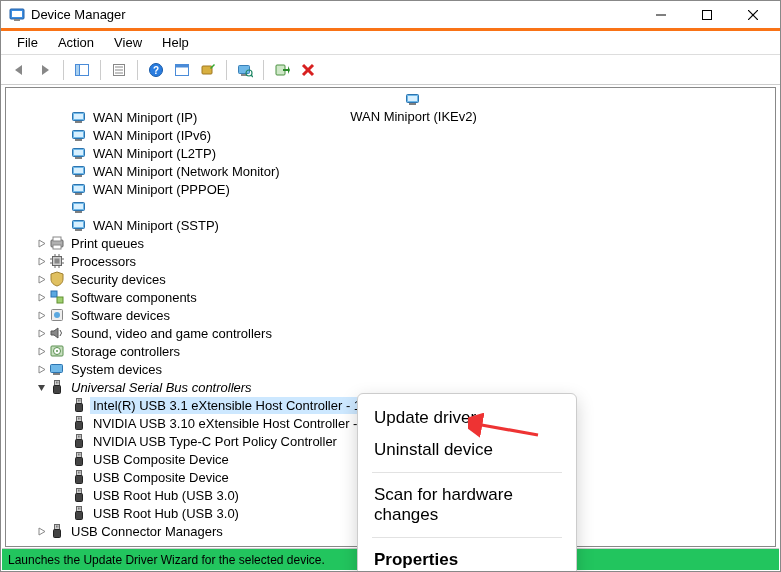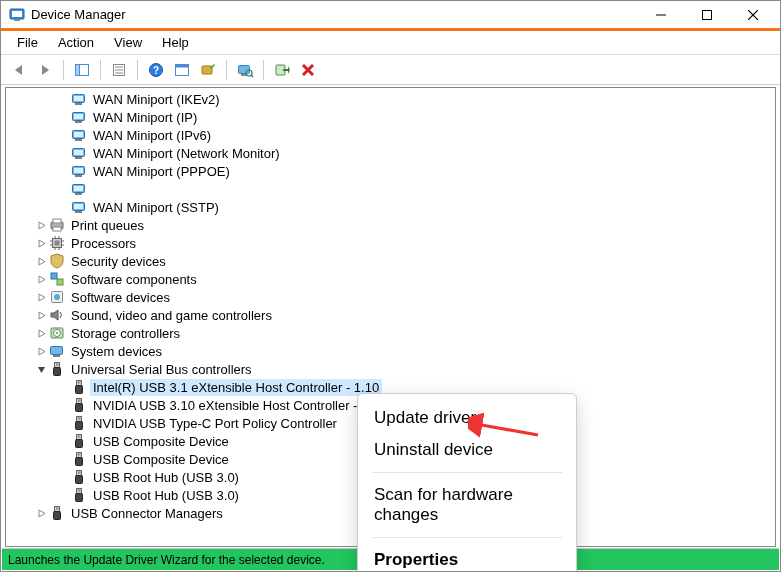--- a/index.html
+++ b/index.html
@@ -260,21 +260,21 @@
     </div>
   <div class="tb-btn">
       <svg width="16" height="16">
         <line x1="3" y1="3" x2="13" y2="13" stroke="#d82020" stroke-width="3"></line>
         <line x1="13" y1="3" x2="3" y2="13" stroke="#d82020" stroke-width="3"></line>
       </svg>
     </div>
 </div>
 
 <div class="tree-container" id="tree">
-    <div class="tree-row 2nx" style="padding-left: 50px;">
+    <div class="tree-row 2nx" style="padding-left: 50px; flex-direction: column;">
       <span class="expander"></span>
       <span class="node-icon">
         <svg width="16" height="16">
           <rect x="1.5" y="3.5" width="12" height="8" rx="1" fill="#6fb8e8" stroke="#2c74b0"></rect>
           <rect x="4" y="12" width="7" height="2" fill="#808080"></rect>
           <rect x="3" y="5" width="9" height="5" fill="#d8f0ff"></rect>
         </svg>
       </span>
       <span class="label-span">WAN Miniport (IKEv2)</span>
     </div>
@@ -292,20 +292,31 @@
     <div class="tree-row 2nx" style="padding-left: 50px;">
       <span class="expander"></span>
       <span class="node-icon">
         <svg width="16" height="16">
           <rect x="1.5" y="3.5" width="12" height="8" rx="1" fill="#6fb8e8" stroke="#2c74b0"></rect>
           <rect x="4" y="12" width="7" height="2" fill="#808080"></rect>
           <rect x="3" y="5" width="9" height="5" fill="#d8f0ff"></rect>
         </svg>
       </span>
       <span class="label-span">WAN Miniport (IPv6)</span>
+    </div>
+    <div class="tree-row 2nx" style="padding-left: 50px;">
+      <span class="expander"></span>
+      <span class="node-icon">
+        <svg width="16" height="16">
+          <rect x="1.5" y="3.5" width="12" height="8" rx="1" fill="#6fb8e8" stroke="#2c74b0"></rect>
+          <rect x="4" y="12" width="7" height="2" fill="#808080"></rect>
+          <rect x="3" y="5" width="9" height="5" fill="#d8f0ff"></rect>
+        </svg>
+      </span>
+      <span class="label-span">WAN Miniport (L2TP)</span>
     </div>
     <div class="tree-row 2nx" style="padding-left: 50px;">
       <span class="expander"></span>
       <span class="node-icon">
         <svg width="16" height="16">
           <rect x="1.5" y="3.5" width="12" height="8" rx="1" fill="#6fb8e8" stroke="#2c74b0"></rect>
           <rect x="4" y="12" width="7" height="2" fill="#808080"></rect>
           <rect x="3" y="5" width="9" height="5" fill="#d8f0ff"></rect>
         </svg>
       </span>
@@ -457,21 +468,21 @@
         </svg>
       </span>
       <span class="node-icon">
         <svg width="16" height="16">
           <rect x="1.5" y="3.5" width="12" height="8" rx="1" fill="#6fb8e8" stroke="#2c74b0"></rect>
           <rect x="4" y="12" width="7" height="2" fill="#808080"></rect>
         </svg>
       </span>
       <span class="label-span">System devices</span>
     </div>
-    <div class="tree-row 1" style="padding-left: 28px;">
+    <div class="tree-row 1" style="padding-left: 28px; font-style: italic;">
       <span class="expander">
         <svg width="9" height="9">
           <path d="M1 2 L8 2 L4.5 8 Z" fill="#444"></path>
         </svg>
       </span>
       <span class="node-icon">
         <svg width="16" height="16">
           <rect x="5.5" y="1.5" width="5" height="5" fill="#d0d0d0" stroke="#666"></rect>
           <rect x="7" y="2.5" width="0.8" height="2" fill="#666"></rect>
           <rect x="8.5" y="2.5" width="0.8" height="2" fill="#666"></rect>

